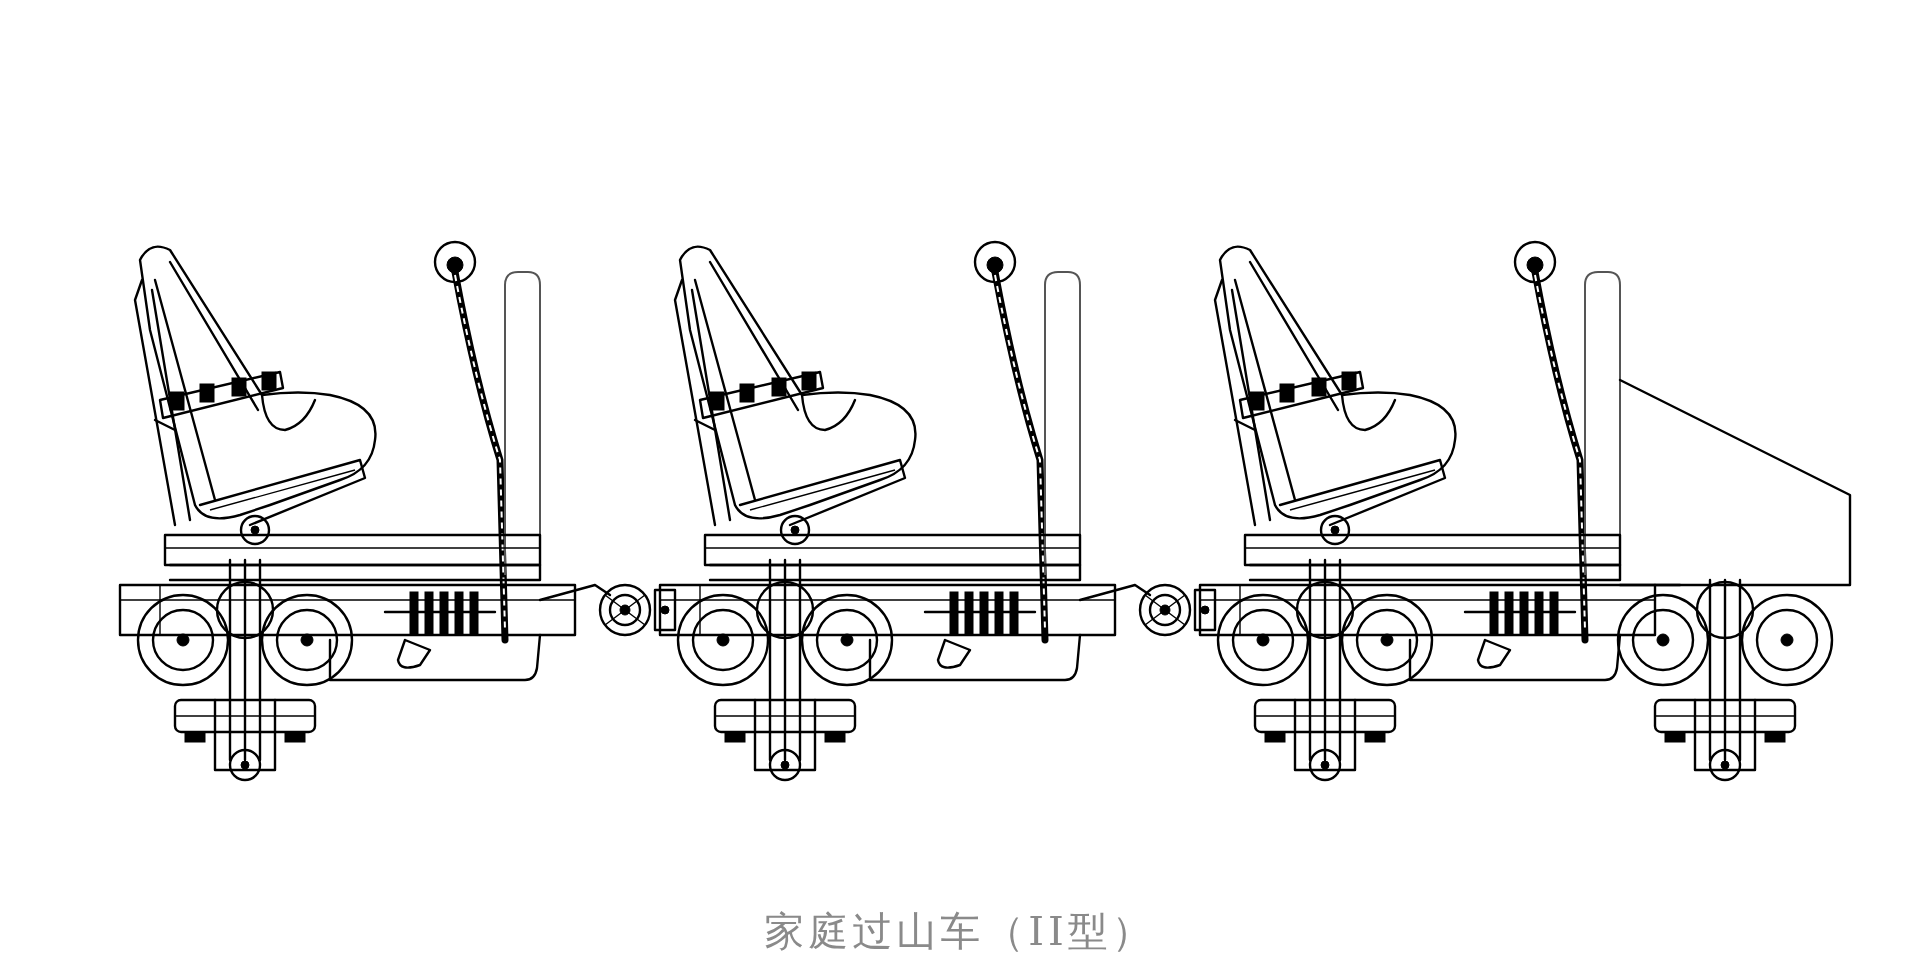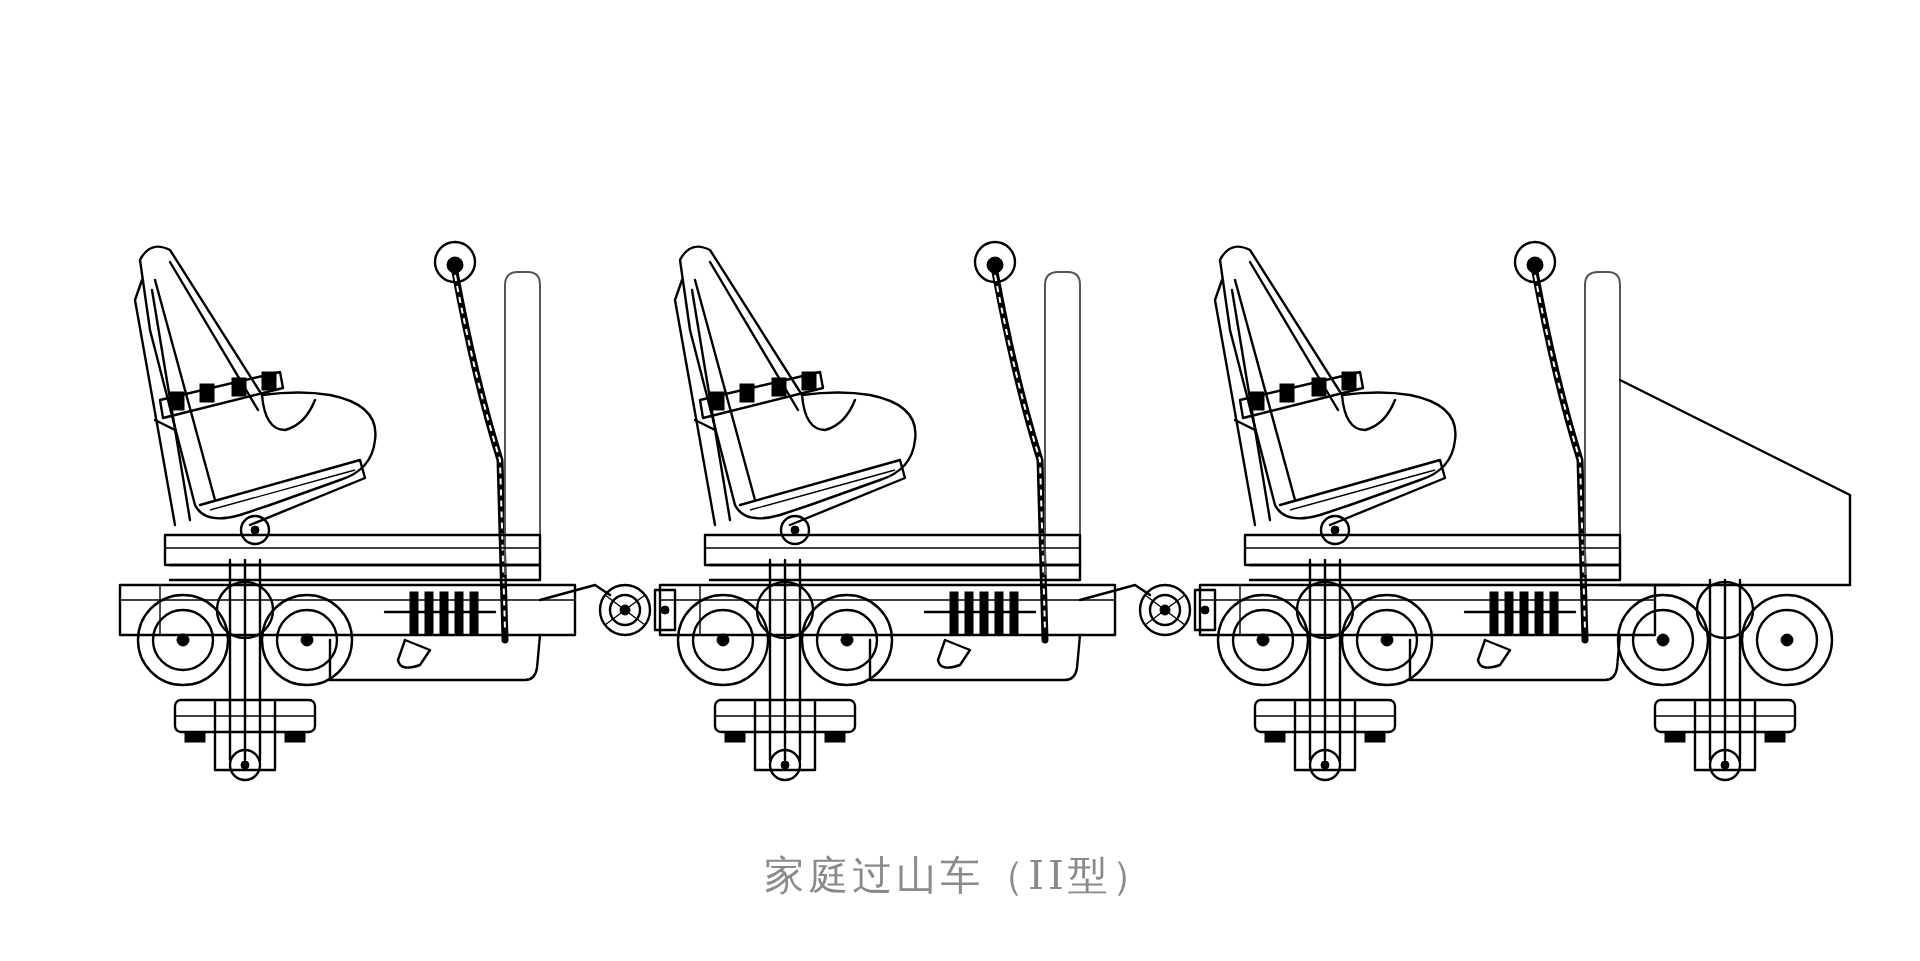--- a/index.html
+++ b/index.html
@@ -1,19 +1,19 @@
 <!DOCTYPE html>
 <html><head>
 <meta charset="utf-8">
 <style>
   html, body { margin: 0; padding: 0; background: #ffffff; }
   body { width: 1920px; height: 961px; position: relative; overflow: hidden; font-family: "DejaVu Sans", sans-serif; }
   #figure { position: absolute; left: 0; top: 0; width: 1920px; height: 961px; }
   #caption {
-    position: absolute; left: 0; width: 1920px; top: 848px; text-align: center;
+    position: absolute; left: 0; width: 1920px; top: 904px; text-align: center;
     font-family: "DejaVu Serif", serif; font-size: 40px; letter-spacing: 4px; color: #8a8a8a;
   }
   svg .ln { fill: none; stroke: #000; stroke-width: 2.4; stroke-linejoin: round; stroke-linecap: round; }
   svg .thin { fill: none; stroke: #000; stroke-width: 1.4; }
   svg .grey { fill: none; stroke: #555; stroke-width: 2; }
   svg .solid { fill: #000; stroke: #000; }
   svg .bar { fill: none; stroke: #000; stroke-width: 7; stroke-linecap: round; }
   svg .barin { fill: none; stroke: #fff; stroke-width: 2; stroke-dasharray: 6 5; }
 </style>
 </head>

